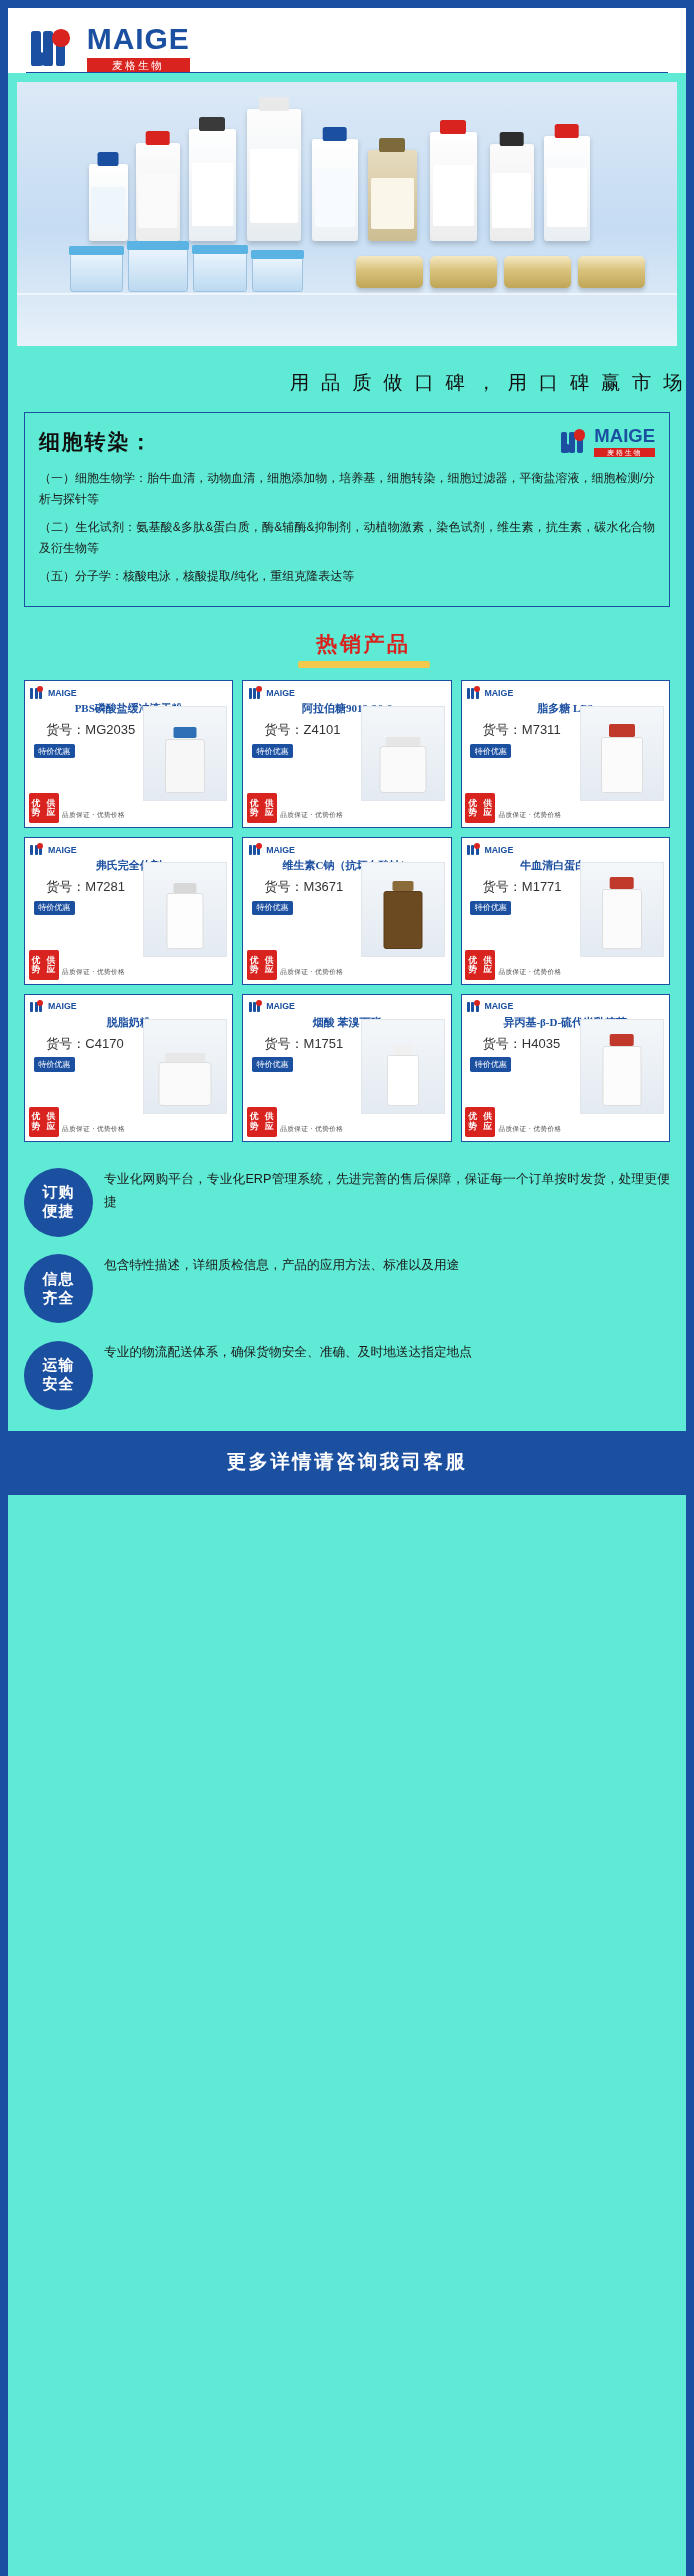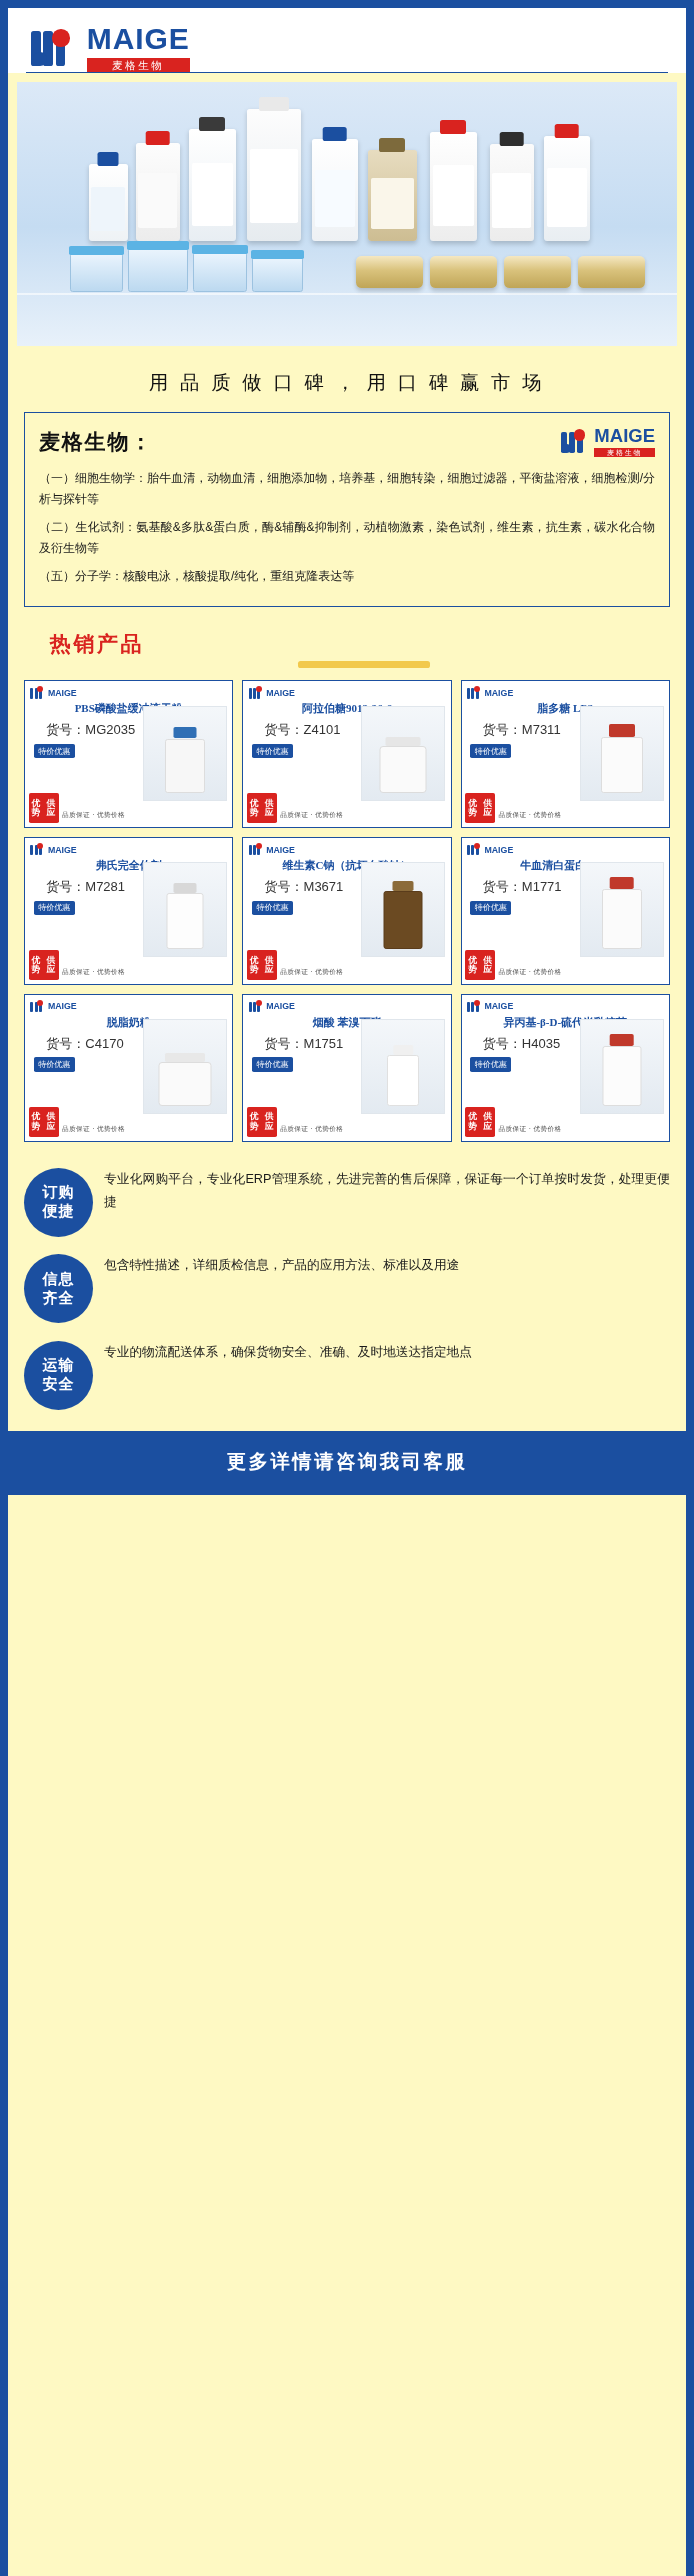--- a/index.html
+++ b/index.html
@@ -6,21 +6,21 @@
   body {
     width: 694px;
     font-family: "Liberation Sans", sans-serif;
     background: #ffffff;
     color: #1a1a1a;
   }
   .page {
     width: 694px;
     min-height: 2576px;
     position: relative;
-    background: #fef9c3;
+    background: #5eead4;
     border-left: 8.8px solid #1b4fa0;
     border-right: 8.8px solid #1b4fa0;
     border-top: 8.8px solid #1b4fa0;
     padding: 0;
   }
   
   .header {
     padding: 16px 0 0 0;
     background: #fff;
   }
@@ -112,21 +112,21 @@
   }
   .tube {
     position: absolute;
     bottom: 58px;
     background: linear-gradient(180deg,#f5e8c2,#d9c27c 45%,#bfa557);
     border-radius: 5.3px;
     box-shadow: 0 2.6px 4.4px rgba(0,0,0,0.18);
   }
   
   .quality {
-    text-align: center;
+    text-align: right;
     font-family: "Liberation Serif", serif;
     font-size: 19.3px;
     letter-spacing: 3.5px;
     color: #111;
     padding: 23px 0 16px 0;
   }
   
   .prodbox {
     margin: 0 16px;
     border: 1.8px solid #1b4fa0;
@@ -154,21 +154,21 @@
   .mini-cn { margin-top: 2.6px; background: #d9231f; color: #fff; font-size: 7px; padding: 0.9px 2.6px; letter-spacing: 1.8px; text-align: center; }
   .prod-item {
     font-size: 12px;
     line-height: 1.75;
     color: #1a1a1a;
     margin-bottom: 7px;
     text-align: justify;
   }
   
   .hot-title-wrap {
-    text-align: left;
+    text-align: center;
     margin: 23px 0 12.3px 0;
     position: relative;
     padding-left: 33px;
   }
   .hot-title {
     display: inline-block;
     font-size: 21px;
     font-weight: bold;
     color: #d9231f;
     letter-spacing: 2.6px;
@@ -379,21 +379,21 @@
     <div class="tube" style="left:339px;width:67px;height:32px;"></div>
     <div class="tube" style="left:413px;width:67px;height:32px;"></div>
     <div class="tube" style="left:487px;width:67px;height:32px;"></div>
     <div class="tube" style="left:561px;width:67px;height:32px;"></div>
   </div>
 
   <div class="quality">用 品 质 做 口 碑 ， 用 口 碑 赢 市 场</div>
 
   <div class="prodbox">
     <div class="prodbox-head">
-      <div class="prodbox-title">麦格生物：</div>
+      <div class="prodbox-title">细胞转染：</div>
       <div class="mini-logo">
         <div class="mini-mark">
           <span class="bar b1"></span>
             <span class="bar b2"></span>
             <span class="bar b3"></span>
           <span class="dot"></span>
             <span class="dot2"></span>
         </div>
         <div class="mini-txt">
           <span class="mini-en">MAIGE</span>

